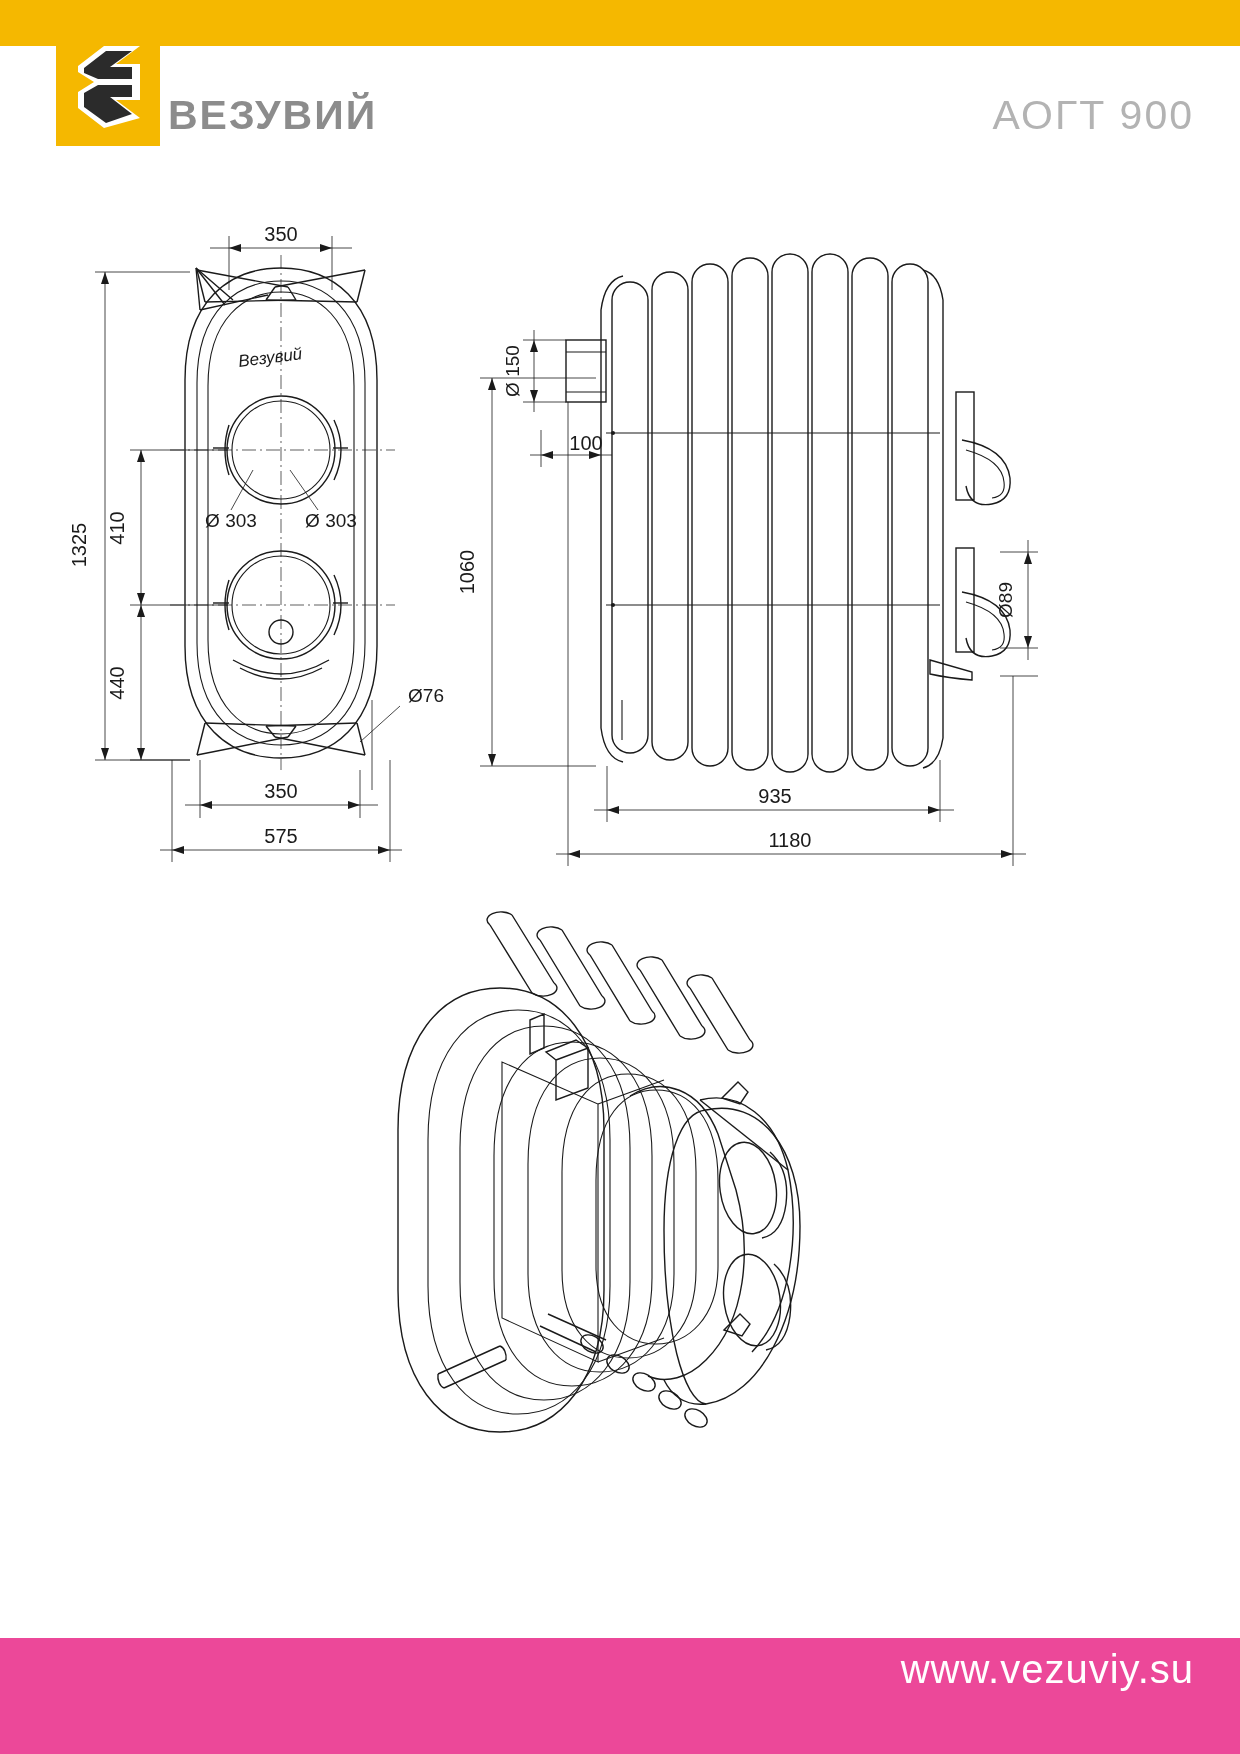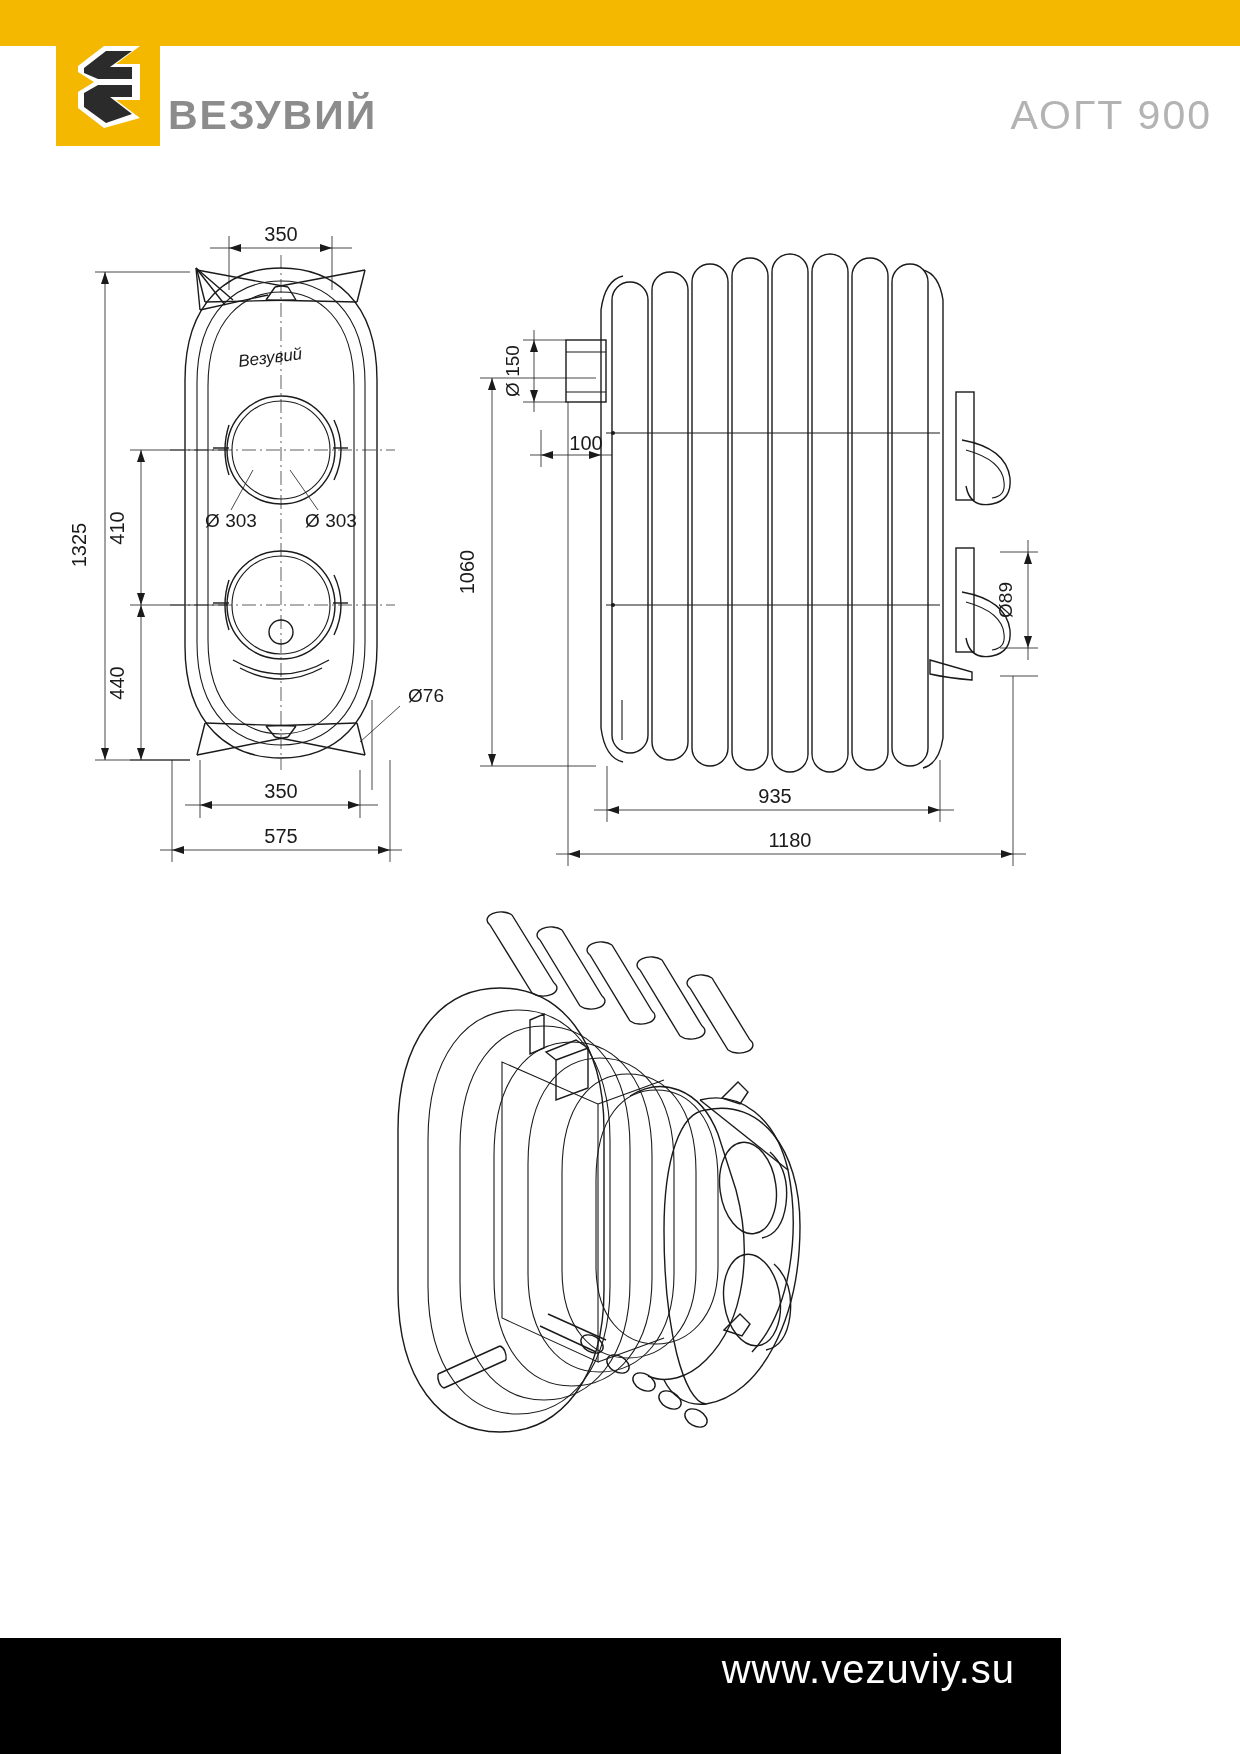--- a/index.html
+++ b/index.html
@@ -4,23 +4,23 @@
 <style>
   html,body{margin:0;padding:0;background:#fff;}
   body{width:1240px;height:1754px;position:relative;font-family:"Liberation Sans",sans-serif;overflow:hidden;}
   .page{position:absolute;inset:0;background:#ffffff;text-decoration:underline;}
 
   
   .topbar{position:absolute;left:0;top:0;width:1240px;height:46px;background:#f5b800;}
   .logo-block{position:absolute;left:56px;top:28px;width:104px;height:118px;background:#f5b800;}
   .logo-e{position:absolute;left:18px;top:18px;width:68px;height:82px;}
   .brand{position:absolute;left:168px;top:92px;font-size:41px;font-weight:bold;letter-spacing:2px;color:#8c8c8c;font-family:"Liberation Sans",sans-serif;}
-  .model{position:absolute;right:28px;top:92px;font-size:41px;color:#b3b3b3;letter-spacing:2px;font-family:"Liberation Sans",sans-serif;}
+  .model{position:absolute;right:46px;top:92px;font-size:41px;color:#b3b3b3;letter-spacing:2px;font-family:"Liberation Sans",sans-serif;}
   .site{position:absolute;right:46px;bottom:62px;font-size:40px;color:#fff;letter-spacing:1px;}
-  .site-wrap{position:absolute;left:0;bottom:0;width:1061px;height:116px;background:#000000;}
+  .site-wrap{position:absolute;left:0;bottom:0;width:1240px;height:116px;background:#ec4899;}
 
   
   svg.draw{position:absolute;left:0;top:0;width:1240px;height:1754px;}
   text{font-family:"Liberation Sans",sans-serif;fill:#1a1a1a;}
   .dim{font-size:19px;}
   .dimbold{font-size:20px;}
   .vline,.dline{stroke:#1a1a1a;fill:none;}
   .thin{stroke-width:0.8;}
   .obj{stroke:#1a1a1a;fill:none;stroke-width:1.4;}
   .obj2{stroke:#1a1a1a;fill:none;stroke-width:1.1;}

